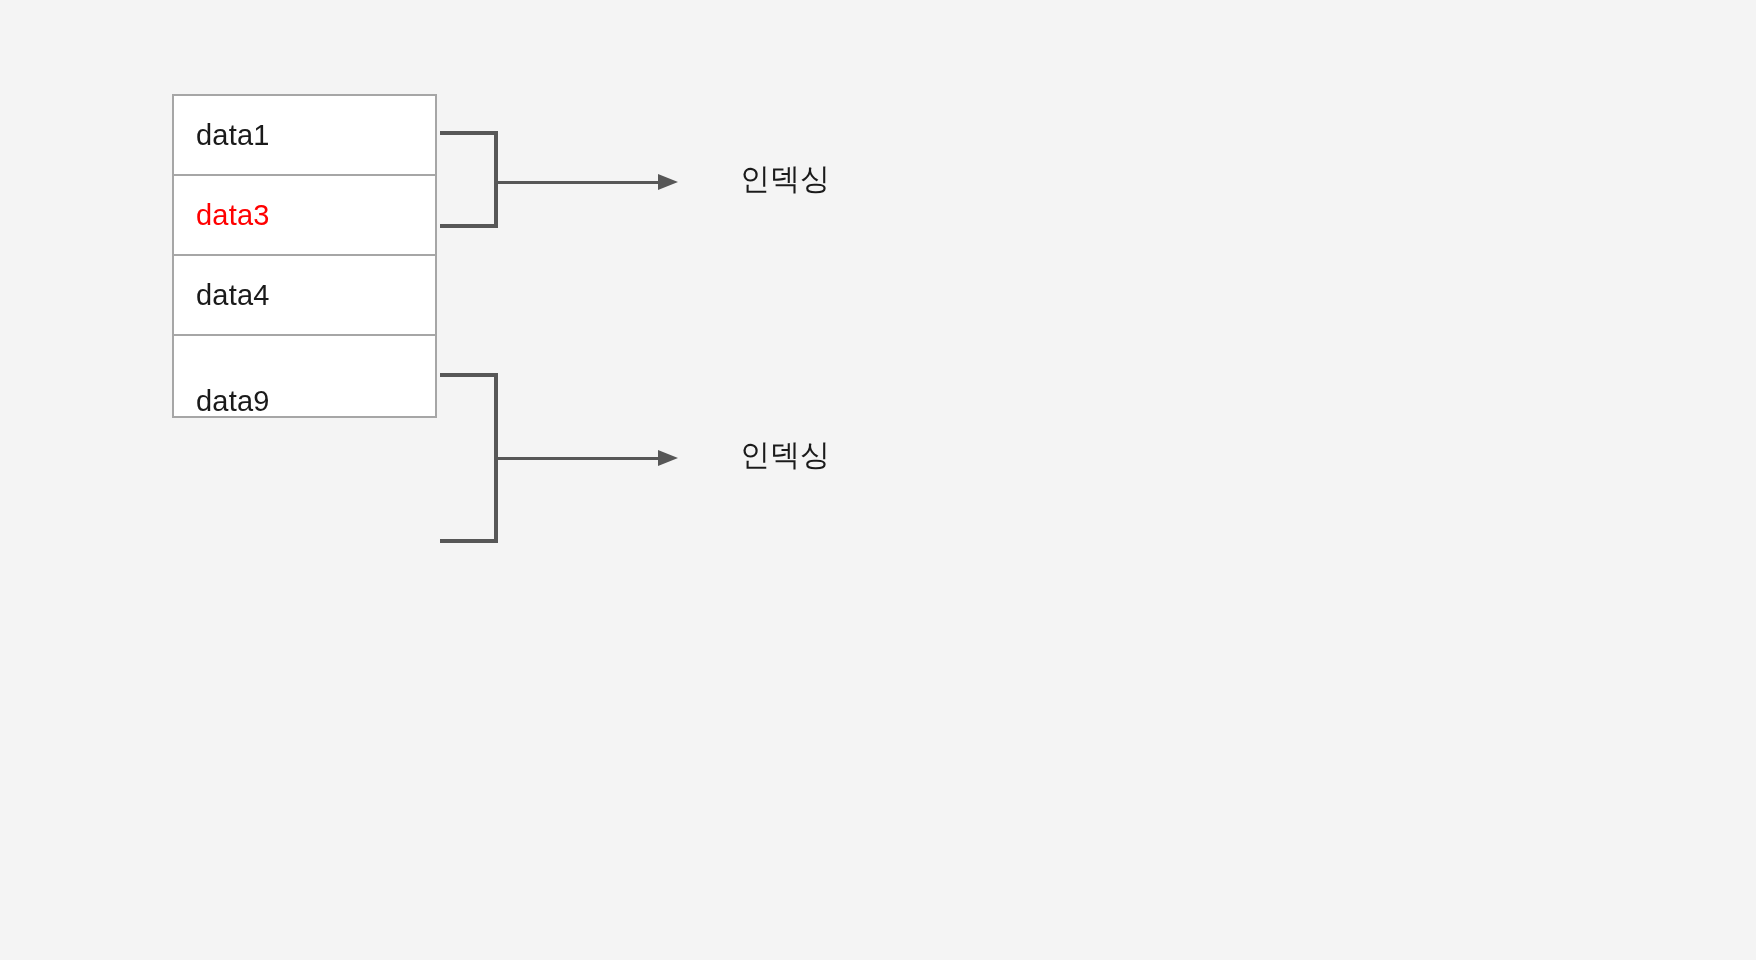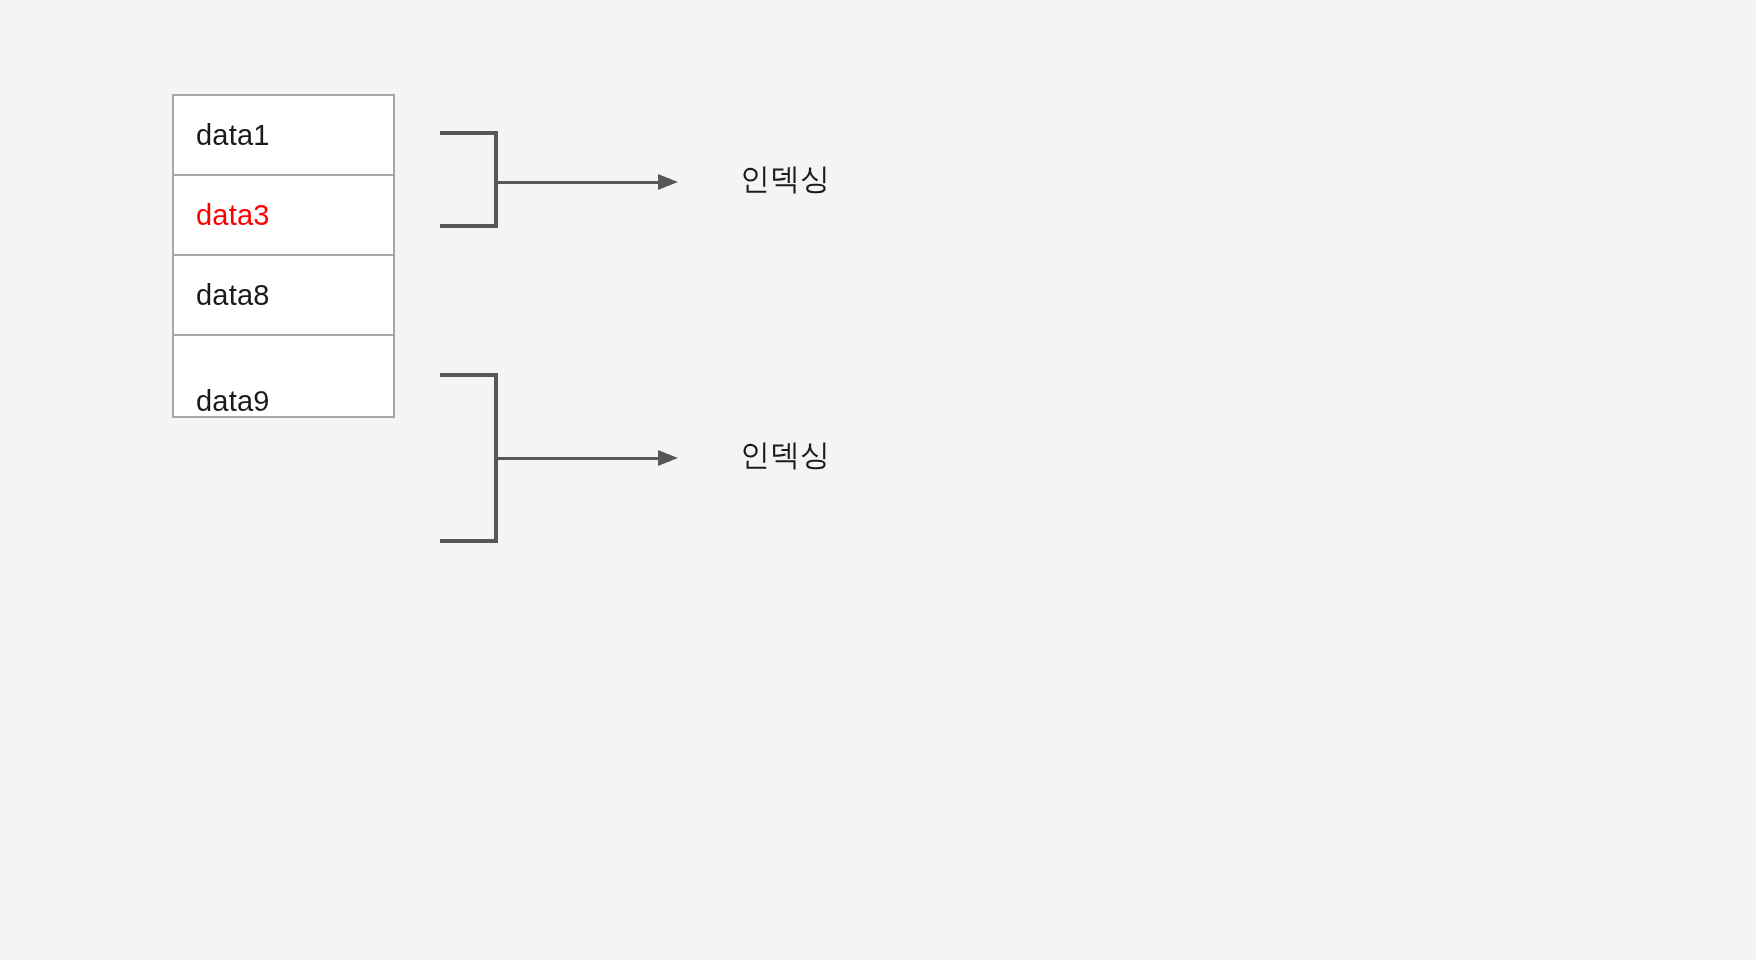--- a/index.html
+++ b/index.html
@@ -22,21 +22,21 @@
     width: 1756px;
     height: 960px;
     background: #f4f4f4;
   }
 
   
   .data-table {
     position: absolute;
     left: 172px;
     top: 94px;
-    width: 223px;
+    width: 265px;
     border: 2px solid #a6a6a6;
     box-sizing: border-box;
     background: #ffffff;
   }
   .data-row {
     height: 80px;
     box-sizing: border-box;
     border-bottom: 2px solid #a6a6a6;
     display: flex;
     align-items: center;
@@ -104,21 +104,21 @@
 <div id="canvas">
 
   <div class="data-table">
     <div class="data-row">
       <span class="cell-label">data1</span>
     </div>
     <div class="data-row highlight">
       <span class="cell-label">data3</span>
     </div>
     <div class="data-row">
-      <span class="cell-label">data8</span>
+      <span class="cell-label">data4</span>
     </div>
     <div class="data-row">
       <span class="cell-label">data9</span>
     </div>
   </div>
 
   <div class="bracket" style="left:440px; top:131px; width:58px; height:97px;"></div>
 
   <div class="arrow" style="left:498px; top:181px; width:180px;">
     <div class="shaft" style="width:160px;"></div>

